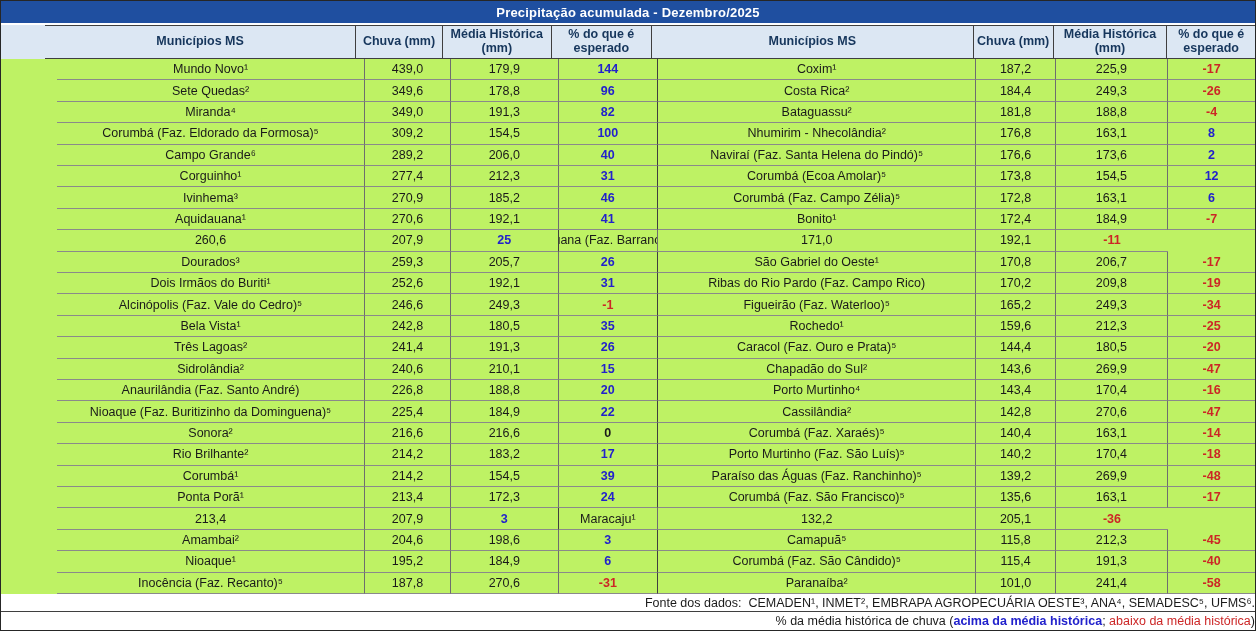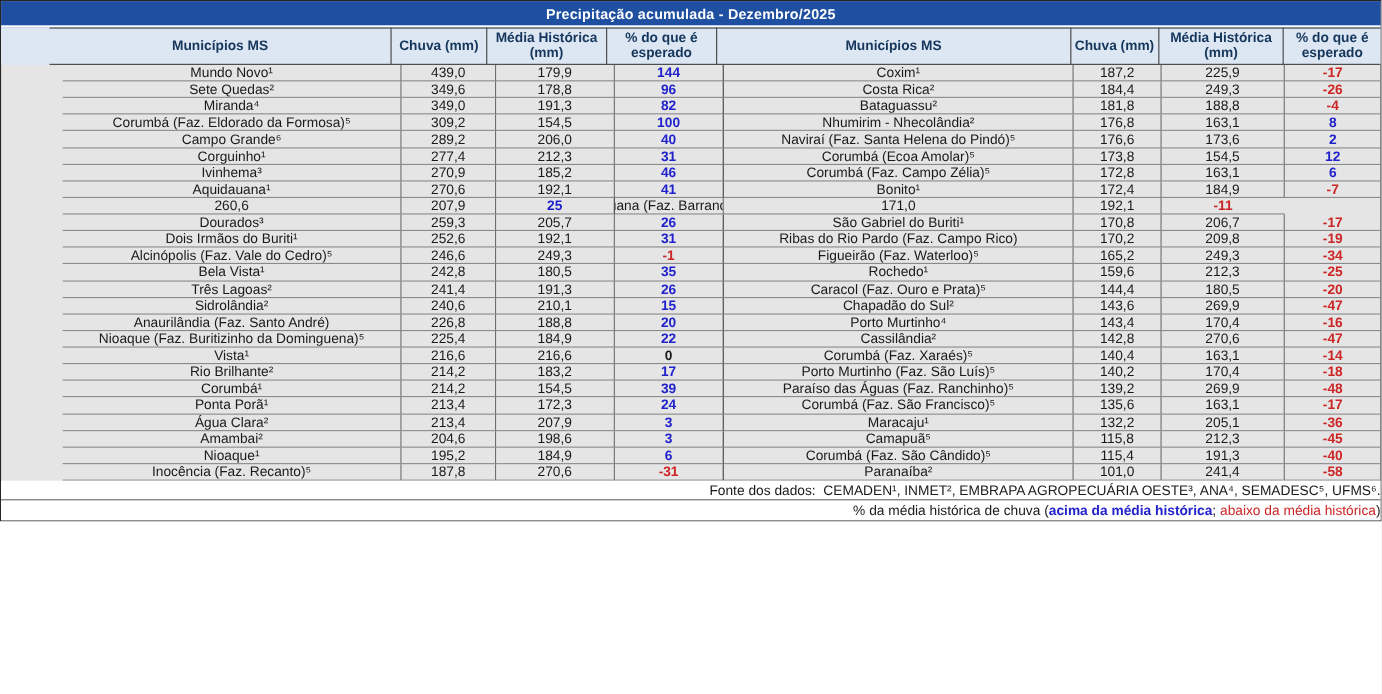--- a/index.html
+++ b/index.html
@@ -1,20 +1,20 @@
 <!DOCTYPE html>
 <html><head>
 <meta charset="utf-8">
 <style>
   html,body{margin:0;padding:0;background:#ffffff;}
   *{box-sizing:border-box;}
   body{font-family:"Liberation Sans","DejaVu Sans",sans-serif;}
   .wrap{
-    width:1256px;height:474px;display:flex;flex-direction:column;
-    border:1px solid #262626;background:#e5e5e5;
+    width:1256px;height:631px;display:flex;flex-direction:column;
+    border:1px solid #262626;background:#bef264;
   }
   .title-bar{
     height:24px;flex:0 0 24px;background:#1F4FA0;color:#ffffff;
     font-size:13px;font-weight:bold;display:flex;align-items:center;justify-content:center;
     border-bottom:2px solid #ffffff;letter-spacing:.2px;
   }
   .grid-row{
     display:grid;
     grid-template-columns:323fr 90fr 113fr 104fr 334fr 83fr 118fr 91fr;
     padding-left:44px;
@@ -154,21 +154,21 @@
         <div class="cell">Aquidauana (Faz. Barranco Alto)⁵</div>
         <div class="cell">171,0</div>
         <div class="cell">192,1</div>
         <div class="cell pct down">-11</div>
       </div>
       <div class="grid-row row">
         <div class="cell">Dourados³</div>
         <div class="cell">259,3</div>
         <div class="cell">205,7</div>
         <div class="cell pct up sep">26</div>
-        <div class="cell">São Gabriel do Buriti¹</div>
+        <div class="cell">São Gabriel do Oeste¹</div>
         <div class="cell">170,8</div>
         <div class="cell">206,7</div>
         <div class="cell pct down">-17</div>
       </div>
       <div class="grid-row row">
         <div class="cell">Dois Irmãos do Buriti¹</div>
         <div class="cell">252,6</div>
         <div class="cell">192,1</div>
         <div class="cell pct up sep">31</div>
         <div class="cell">Ribas do Rio Pardo (Faz. Campo Rico)</div>
@@ -230,21 +230,21 @@
         <div class="cell">Nioaque (Faz. Buritizinho da Dominguena)⁵</div>
         <div class="cell">225,4</div>
         <div class="cell">184,9</div>
         <div class="cell pct up sep">22</div>
         <div class="cell">Cassilândia²</div>
         <div class="cell">142,8</div>
         <div class="cell">270,6</div>
         <div class="cell pct down">-47</div>
       </div>
       <div class="grid-row row">
-        <div class="cell">Vista¹</div>
+        <div class="cell">Sonora²</div>
         <div class="cell">216,6</div>
         <div class="cell">216,6</div>
         <div class="cell pct zero sep">0</div>
         <div class="cell">Corumbá (Faz. Xaraés)⁵</div>
         <div class="cell">140,4</div>
         <div class="cell">163,1</div>
         <div class="cell pct down">-14</div>
       </div>
       <div class="grid-row row">
         <div class="cell">Rio Brilhante²</div>
@@ -270,21 +270,20 @@
         <div class="cell">Ponta Porã¹</div>
         <div class="cell">213,4</div>
         <div class="cell">172,3</div>
         <div class="cell pct up sep">24</div>
         <div class="cell">Corumbá (Faz. São Francisco)⁵</div>
         <div class="cell">135,6</div>
         <div class="cell">163,1</div>
         <div class="cell pct down">-17</div>
       </div>
       <div class="grid-row row">
-        <div class="cell">Água Clara²</div>
         <div class="cell">213,4</div>
         <div class="cell">207,9</div>
         <div class="cell pct up sep">3</div>
         <div class="cell">Maracaju¹</div>
         <div class="cell">132,2</div>
         <div class="cell">205,1</div>
         <div class="cell pct down">-36</div>
       </div>
       <div class="grid-row row">
         <div class="cell">Amambai²</div>

